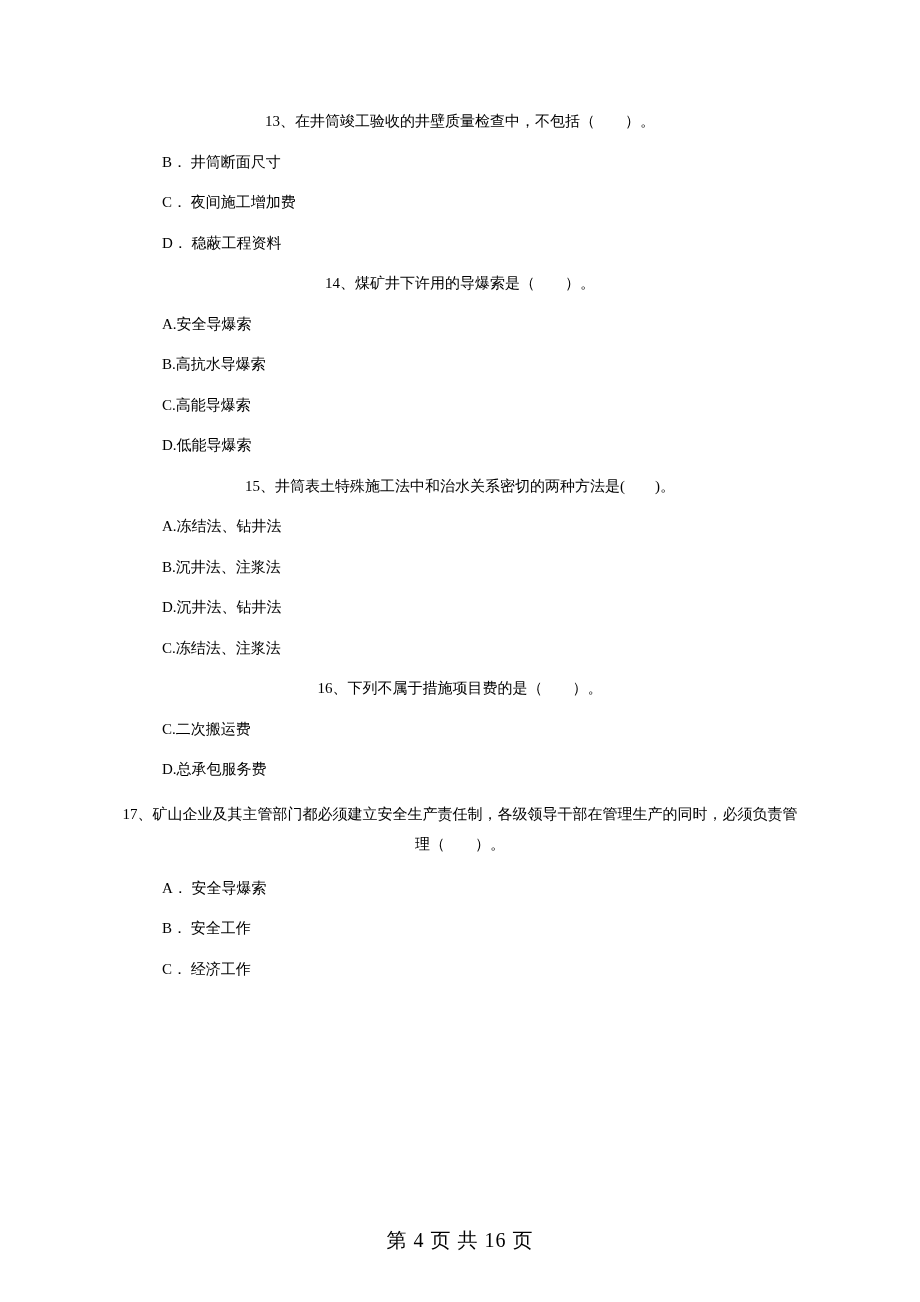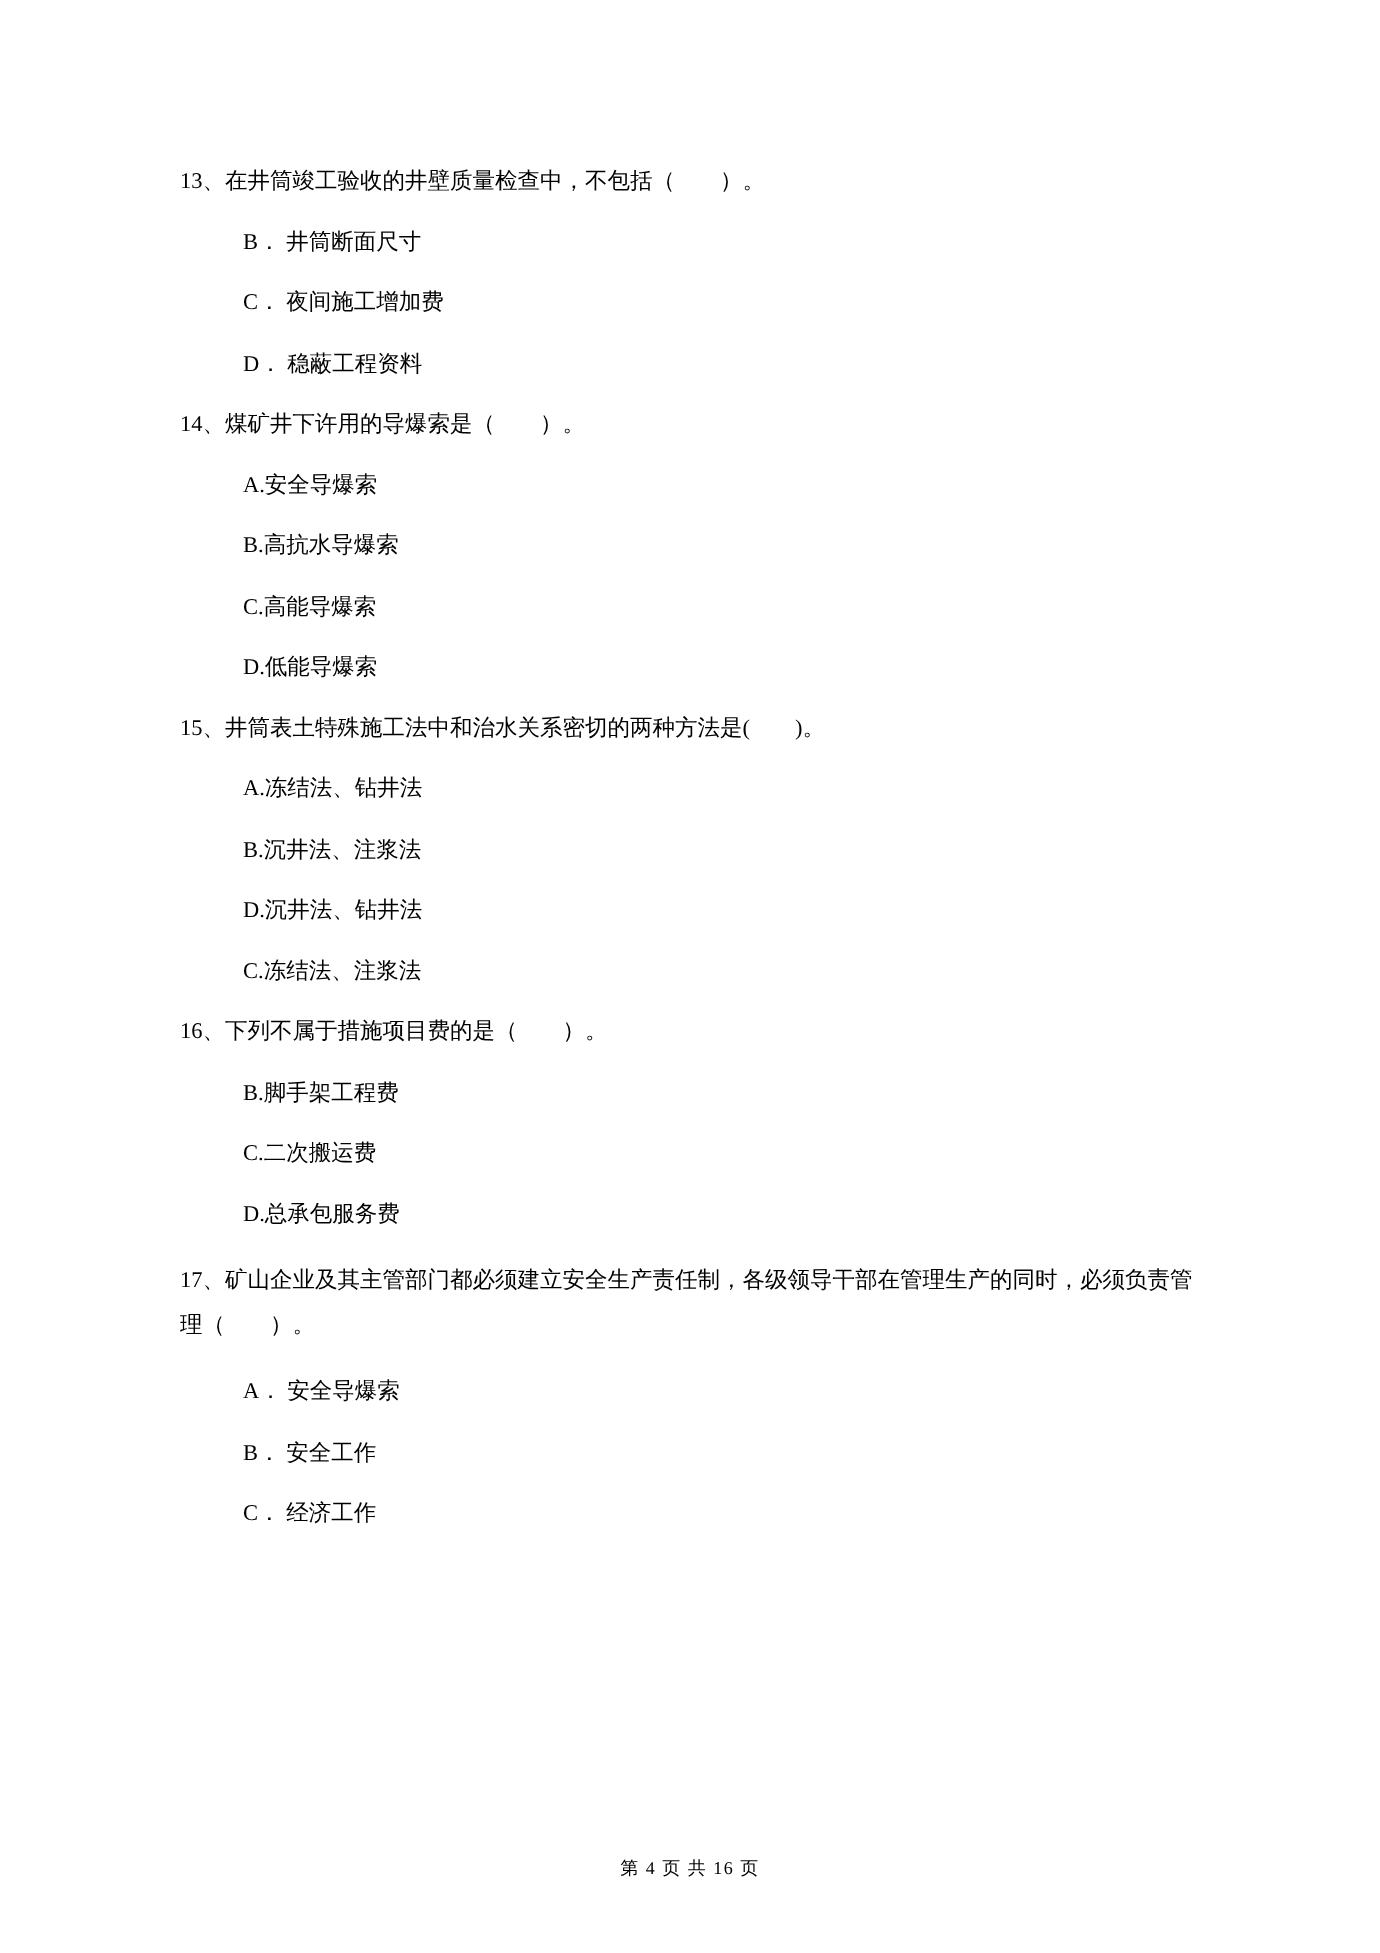--- a/index.html
+++ b/index.html
@@ -15,40 +15,41 @@
   .page {
     padding: 110px 120px 0 120px;
     font-size: 15px;
     line-height: 1.5;
   }
   .question {
     margin-bottom: 12px;
   }
   .q-stem {
     margin-bottom: 18px;
+    text-align: center;
   }
   .q-stem.multiline {
     line-height: 2.0;
   }
   .options {
     padding-left: 42px;
   }
   .option {
     margin-bottom: 18px;
   }
   .option:last-child {
     margin-bottom: 18px;
   }
   .footer {
     position: absolute;
     bottom: 48px;
     width: 920px;
     left: 0;
     text-align: center;
-    font-size: 12px;
+    font-size: 20px;
     letter-spacing: 1px;
   }
 </style>
 </head>
 <body>
 
 <div class="page">
 
   <div class="question">
     <div class="q-stem">
@@ -83,21 +84,20 @@
       <div class="option">D.沉井法、钻井法</div>
       <div class="option">C.冻结法、注浆法</div>
     </div>
   </div>
 
   <div class="question">
     <div class="q-stem">
       <span>16、</span><span>下列不属于措施项目费的是（　　）。</span>
     </div>
     <div class="options">
-      <div class="option">B.脚手架工程费</div>
       <div class="option">C.二次搬运费</div>
       <div class="option">D.总承包服务费</div>
     </div>
   </div>
 
   <div class="question">
     <div class="q-stem multiline">
       <span>17、</span><span>矿山企业及其主管部门都必须建立安全生产责任制，各级领导干部在管理生产的同时，必须负责管理（　　）。</span>
     </div>
     <div class="options">

